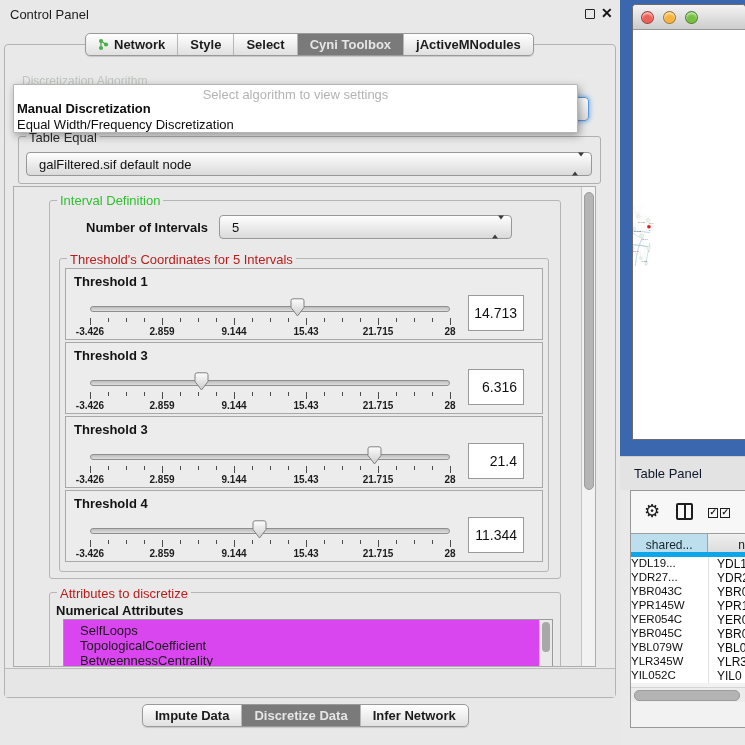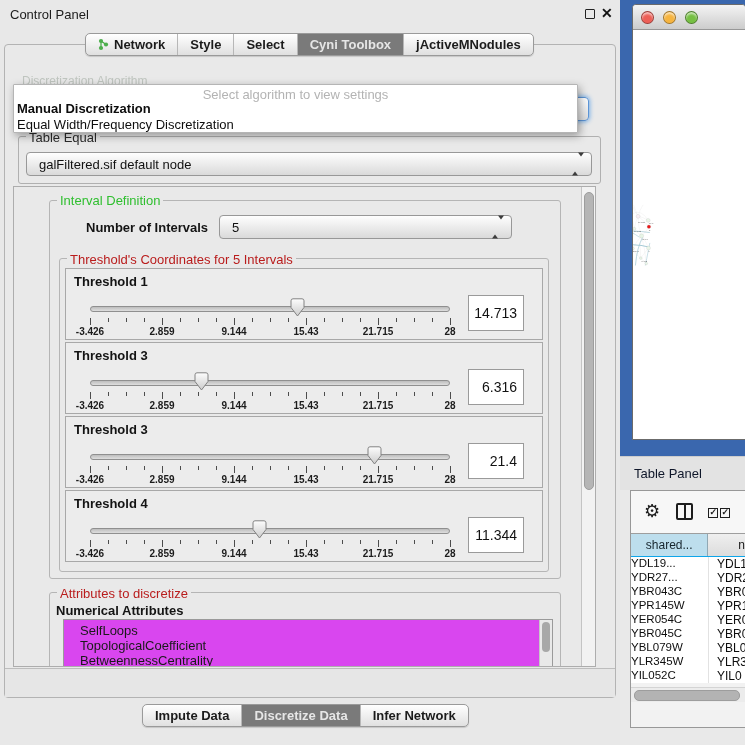--- a/index.html
+++ b/index.html
@@ -116,21 +116,21 @@
 
   .tp-box { position:absolute; left:630px; top:490px; width:116px; height:238px; border:1px solid #989898; background:#f2f2f2; }
   .tp-toolbar { position:absolute; left:0; top:0; right:0; height:42px; background:#f7f7f7; }
   .gear { position:absolute; left:13px; top:9px; font-size:18px; color:#1d1d1d; }
   .colicon { position:absolute; left:45px; top:12px; width:17px; height:17px; border:2px solid #1d1d1d; border-radius:2px; }
   .colicon::after { content:""; position:absolute; left:50%; top:0; bottom:0; width:2px; background:#1d1d1d; transform:translateX(-50%); }
   .chk { position:absolute; top:17px; width:10px; height:10px; border:1.5px solid #1d1d1d; }
   .chk::after { content:"\2713"; position:absolute; left:0.5px; top:-2.5px; font-size:9px; font-weight:bold; color:#1d1d1d; }
   #chk1 { left:77px; } #chk2 { left:89px; }
 
-  .tp-header { position:absolute; left:0; top:42px; right:0; height:24px; display:flex; border-top:1px solid #9e9e9e; border-bottom:1px solid #0ea5e9; }
+  .tp-header { position:absolute; left:0; top:42px; right:0; height:24px; display:flex; border-top:1px solid #9e9e9e; border-bottom:5px solid #0ea5e9; }
   .tp-header .c1 { width:78px; background:#bddeed; border-right:1px solid #90a8b4; font-size:12px; color:#16242c;
     text-align:center; line-height:22px; }
   .tp-header .c2 { flex:1; background:linear-gradient(#efefef,#dcdcdc); font-size:12px; color:#222;
     padding-left:30px; line-height:22px; }
   .tp-rows { position:absolute; left:0; top:66px; right:0; }
   .tp-row { display:flex; height:14px; background:#ffffff; }
   .tp-row .c1 { width:78px; font-size:11.5px; color:#0d0d0d; padding-left:0; border-right:1px solid #e2e2e2; overflow:hidden; white-space:nowrap; }
   .tp-row .c2 { flex:1; font-size:12px; color:#0d0d0d; padding-left:8px; overflow:hidden; white-space:nowrap; }
   .hscroll { position:absolute; left:0; top:196px; right:0; height:15px; background:#ececec; border-top:1px solid #d4d4d4; }
   .hscroll .thumb { position:absolute; left:3px; top:2px; width:106px; height:11px; border-radius:5px;

